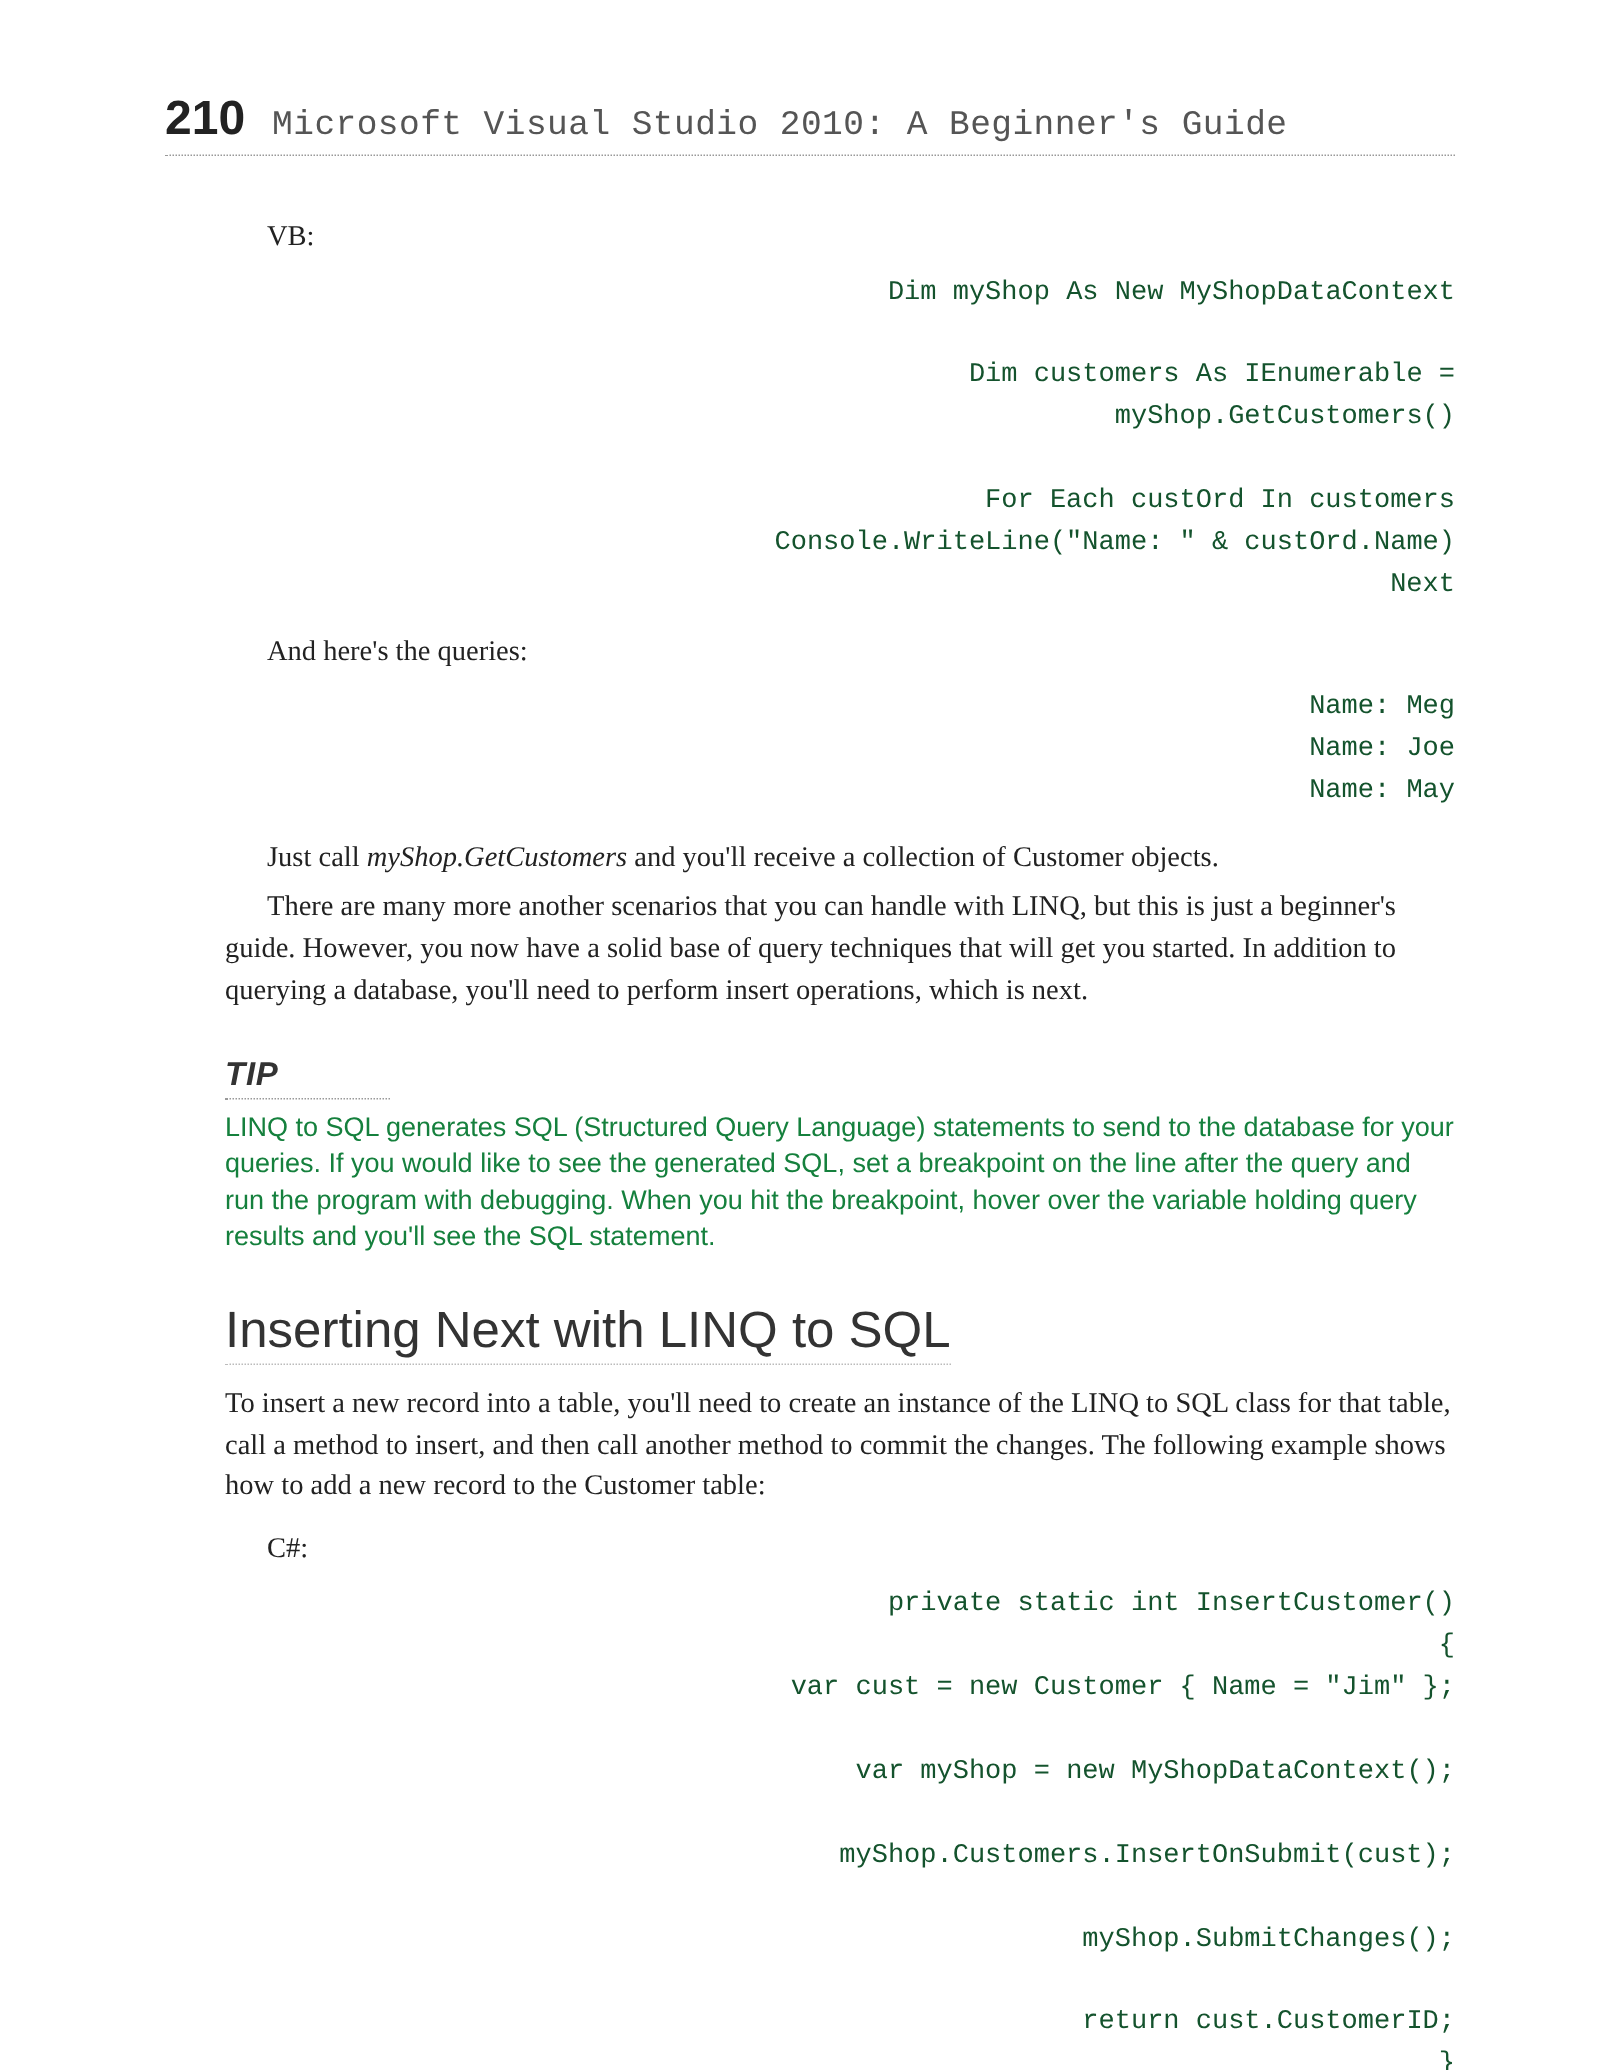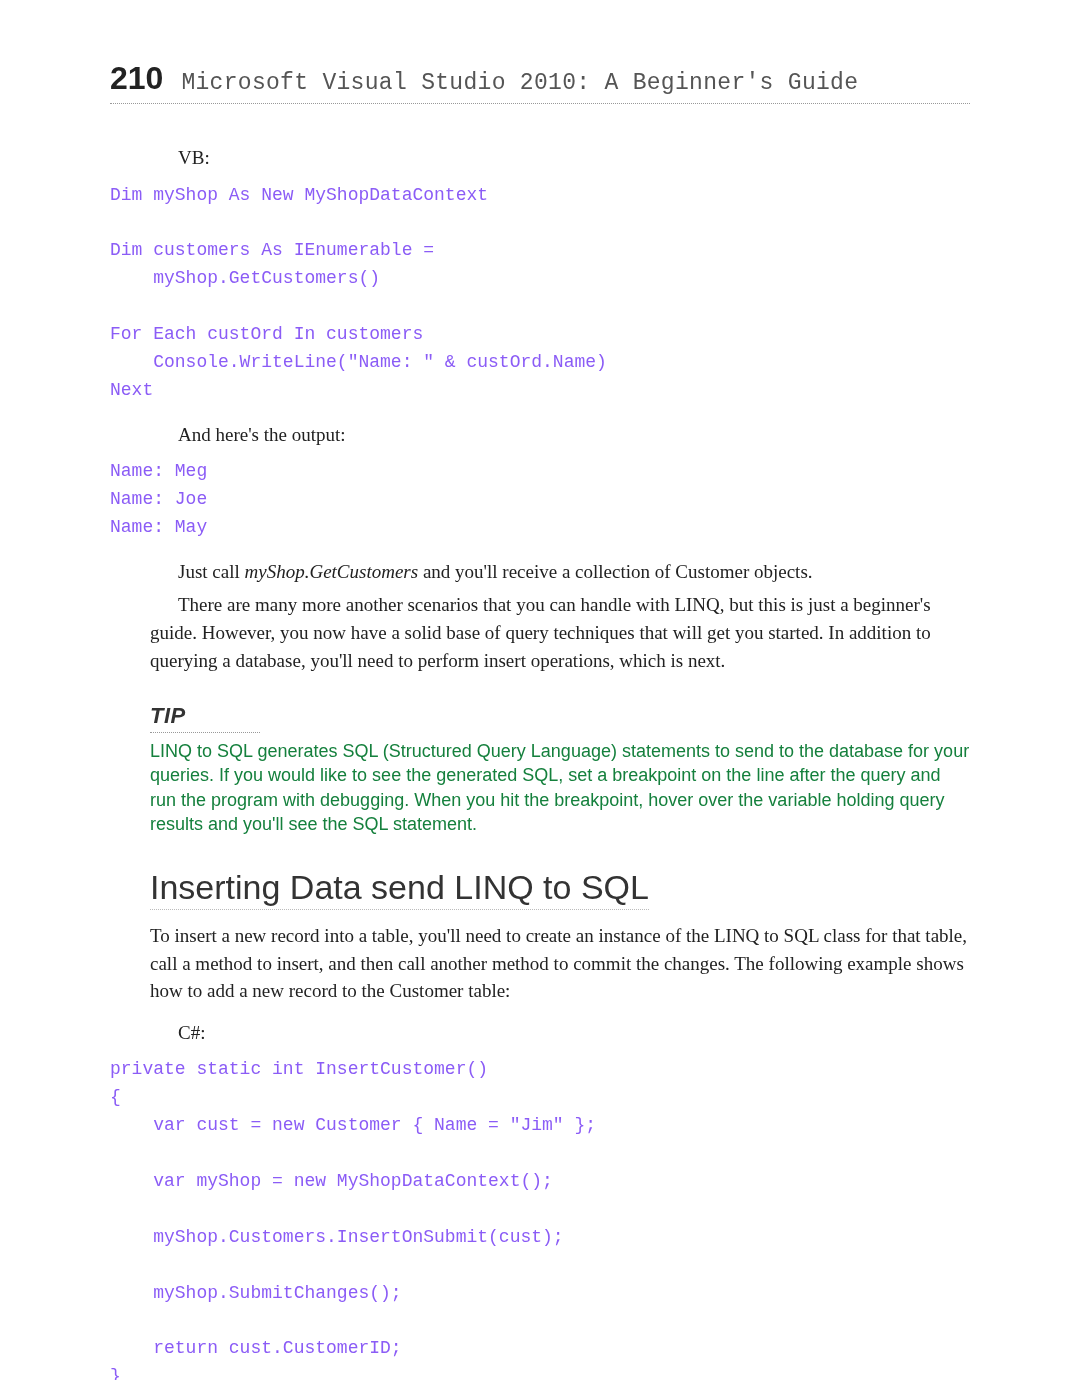--- a/index.html
+++ b/index.html
@@ -46,21 +46,22 @@
   .body-para {
     text-indent: 28px;
   }
   .ital { font-style: italic; }
   .code {
     font-family: 'Courier New', monospace;
     font-size: 18px;
     line-height: 1.55;
     white-space: pre;
     margin: 10px 0 16px 0;
-    color: #8b5cf6;
+    color: #14532d;
+    text-align: right;
   }
   .tip-head {
     font-family: 'Trebuchet MS', Arial, sans-serif;
     font-weight: bold;
     font-style: italic;
     font-size: 22px;
     letter-spacing: 0.5px;
     margin-top: 29px;
     padding-bottom: 3px;
     color: #333;
@@ -110,37 +111,37 @@
   <div class="code">Dim myShop As New MyShopDataContext
 
 Dim customers As IEnumerable =
     myShop.GetCustomers()
 
 For Each custOrd In customers
     Console.WriteLine("Name: " &amp; custOrd.Name)
 Next</div>
 
   <div class="body-indent">
-    <div class="body-text body-para">And here's the output:</div>
+    <div class="body-text body-para">And here's the queries:</div>
   </div>
   <div class="code">Name: Meg
 Name: Joe
 Name: May</div>
 
   <div class="body-indent">
     <div class="body-text body-para">
       <span>Just call </span><span class="ital">myShop.GetCustomers</span><span> and you'll receive a collection of Customer objects.</span>
     </div>
     <div class="body-text body-para">There are many more another scenarios that you can handle with LINQ, but this is just a beginner's guide. However, you now have a solid base of query techniques that will get you started. In addition to querying a database, you'll need to perform insert operations, which is next.</div>
 
     <div class="tip-head">TIP</div>
     <div class="tip-rule"></div>
     <div class="tip-body">LINQ to SQL generates SQL (Structured Query Language) statements to send to the database for your queries. If you would like to see the generated SQL, set a breakpoint on the line after the query and run the program with debugging. When you hit the breakpoint, hover over the variable holding query results and you'll see the SQL statement.</div>
 
-    <div><span class="h2">Inserting Data send LINQ to SQL</span></div>
+    <div><span class="h2">Inserting Next with LINQ to SQL</span></div>
     <div class="sec-para">To insert a new record into a table, you'll need to create an instance of the LINQ to SQL class for that table, call a method to insert, and then call another method to commit the changes. The following example shows how to add a new record to the Customer table:</div>
 
     <div class="body-text body-para">C#:</div>
   </div>
 
   <div class="code">private static int InsertCustomer()
 {
     var cust = new Customer { Name = "Jim" };
 
     var myShop = new MyShopDataContext();

